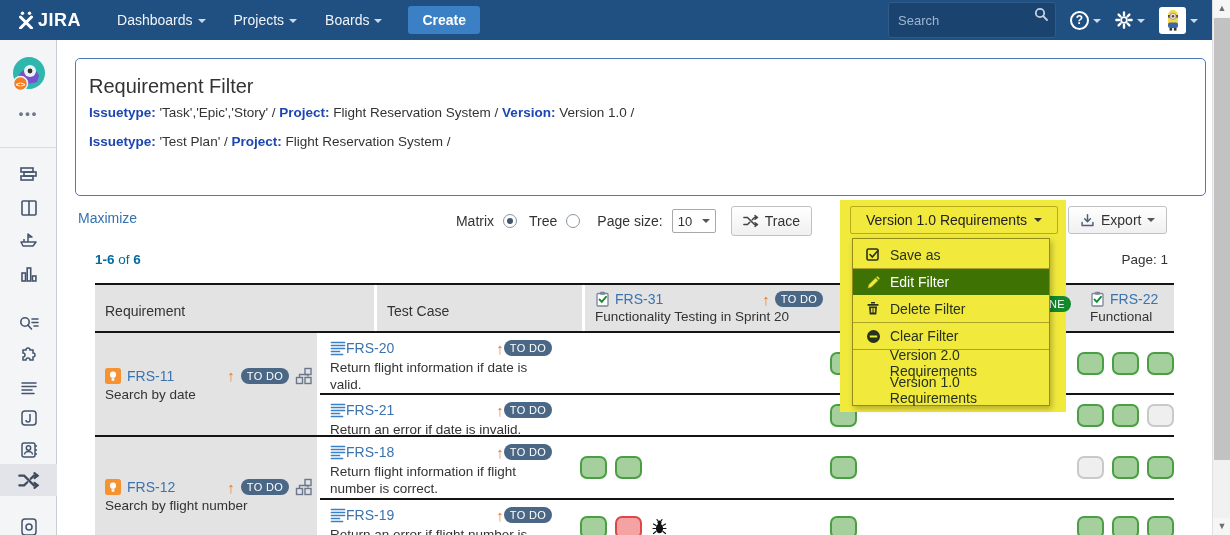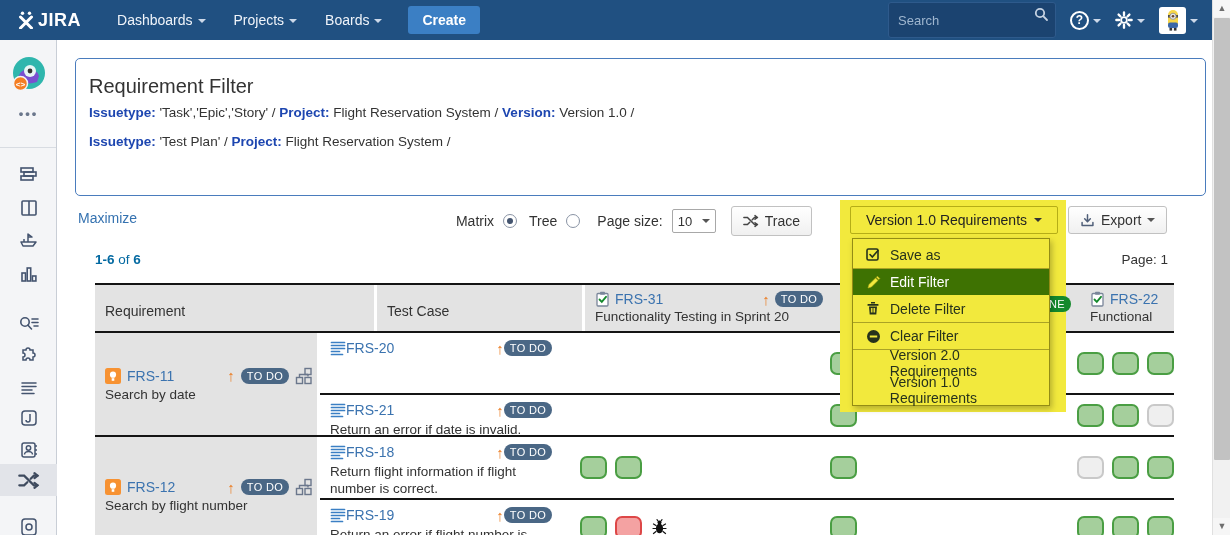--- a/index.html
+++ b/index.html
@@ -424,20 +424,21 @@
                     <svg width="16" height="15" viewBox="0 0 16 15">
                       <g stroke="#3b7fc4" stroke-width="1.7" stroke-linecap="round">
                         <path d="M1.5 1.5 h13 M1.5 4.5 h13 M1.5 7.5 h13 M1.5 10.5 h8 M1.5 13.5 h11"></path>
                       </g>
                     </svg>
                   </span>
                   <a class="key-link">FRS-20</a>
                   <span class="pri-arrow ml-auto">↑</span>
                   <span class="badge" style="background: rgb(74, 103, 133); margin-right: 8px;">TO DO</span>
                 </div>
+                <div class="tc-sum">Return flight information if date is valid.</div>
               </div>
               <div class="mx-cell c-p0"></div>
               <div class="mx-cell c-p1">
                 <span class="sq green"></span>
               </div>
               <div class="mx-cell c-p2">
                 <span class="sq green"></span>
                 <span class="sq green"></span>
                 <span class="sq green"></span>
               </div>

